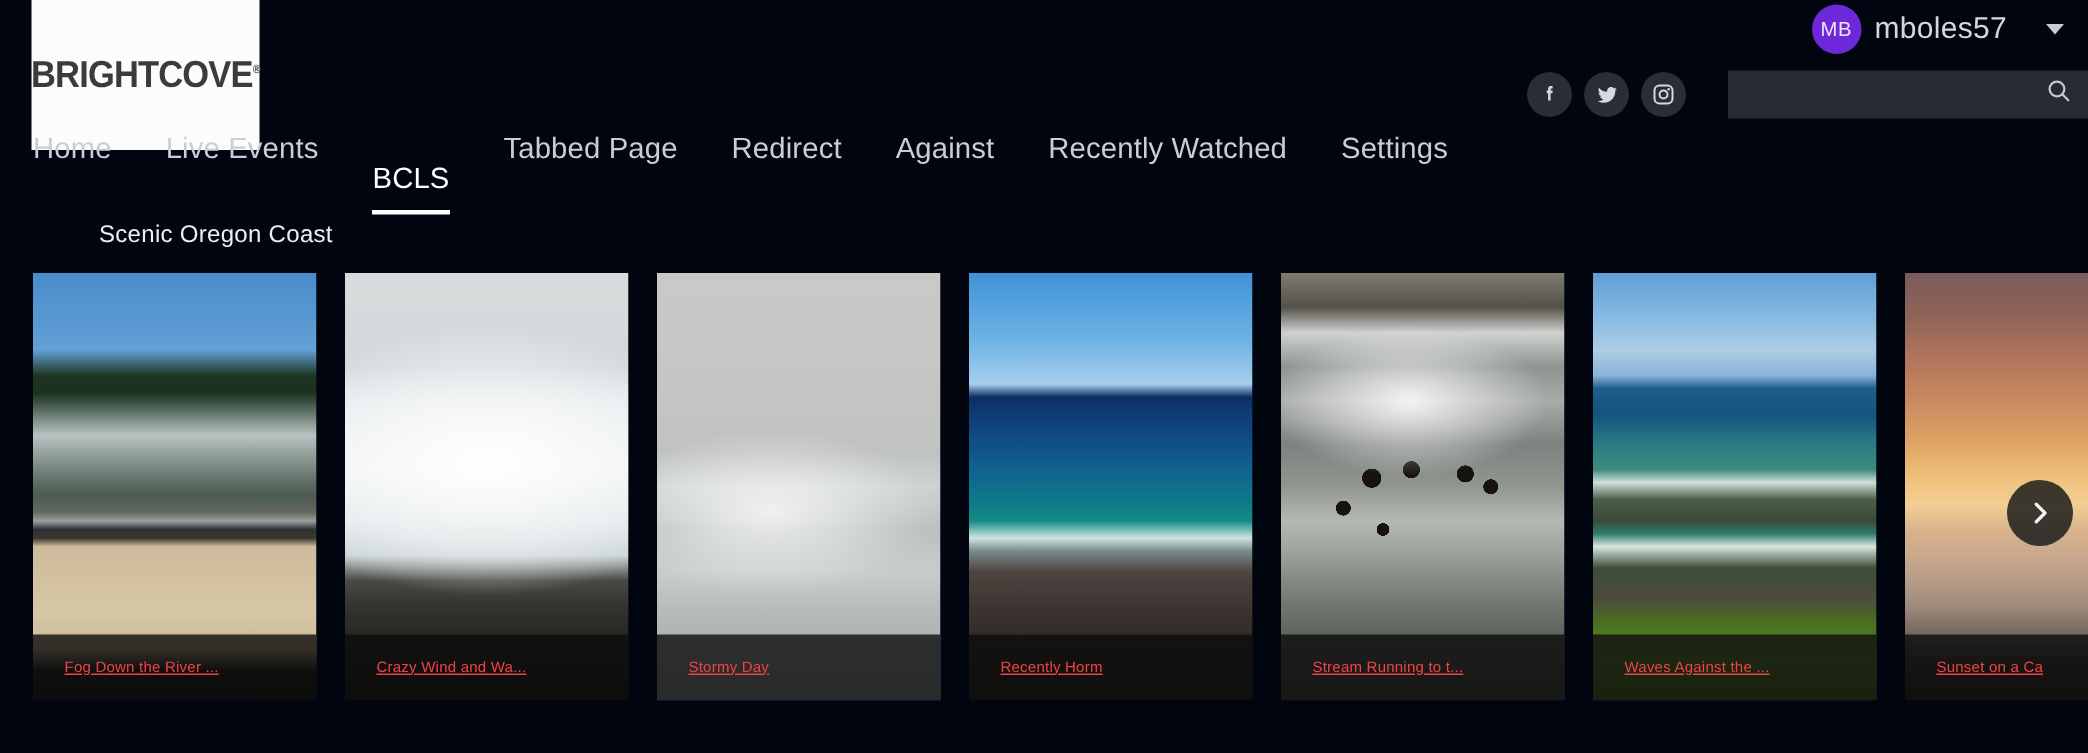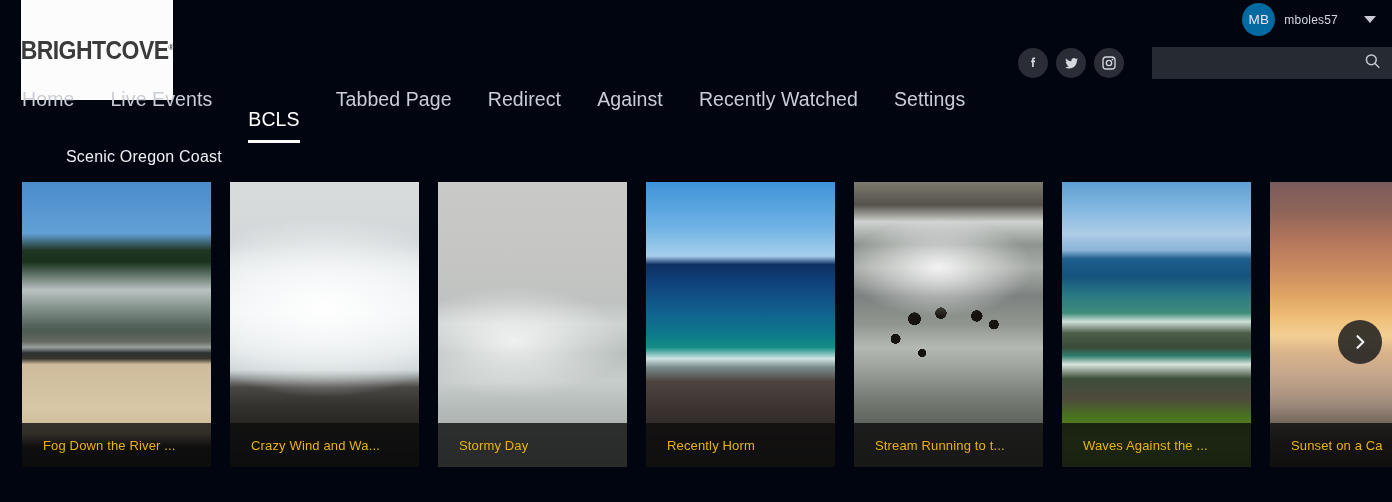--- a/index.html
+++ b/index.html
@@ -62,32 +62,32 @@
     top: 3px;
     display: flex;
     align-items: center;
     gap: 9px;
     height: 33px;
   }
   .avatar {
     width: 33px;
     height: 33px;
     border-radius: 50%;
-    background: #0369a1;
+    background: #6d28d9;
     color: #efe3f5;
     font-size: 13.5px;
     letter-spacing: 0.3px;
     display: flex;
     align-items: center;
     justify-content: center;
     flex: none;
   }
   .user-name {
     color: #d2d6dd;
-    font-size: 12px;
+    font-size: 20px;
     letter-spacing: 0.2px;
   }
   .caret {
     width: 0; height: 0;
     border-left: 6px solid transparent;
     border-right: 6px solid transparent;
     border-top: 7px solid #c6ccd6;
     margin-left: 17px;
     margin-right: 2px;
   }
@@ -209,28 +209,29 @@
   }
   .thumb {
     position: absolute;
     inset: 0;
   }
   .card-title {
     position: absolute;
     left: 0; right: 0; bottom: 0;
     height: 44px;
     background: rgba(12,12,12,0.80);
-    color: #eab308;
-    font-size: 13px;
+    color: #ef4444;
+    font-size: 10px;
     letter-spacing: 0.15px;
     display: flex;
     align-items: center;
     padding-left: 21px;
     white-space: nowrap;
     overflow: hidden;
+    text-decoration: underline;
   }
 
   .next-btn {
     position: absolute;
     right: 10px;
     top: 138px;
     width: 44px;
     height: 44px;
     border-radius: 50%;
     background: rgba(30,30,30,0.86);

